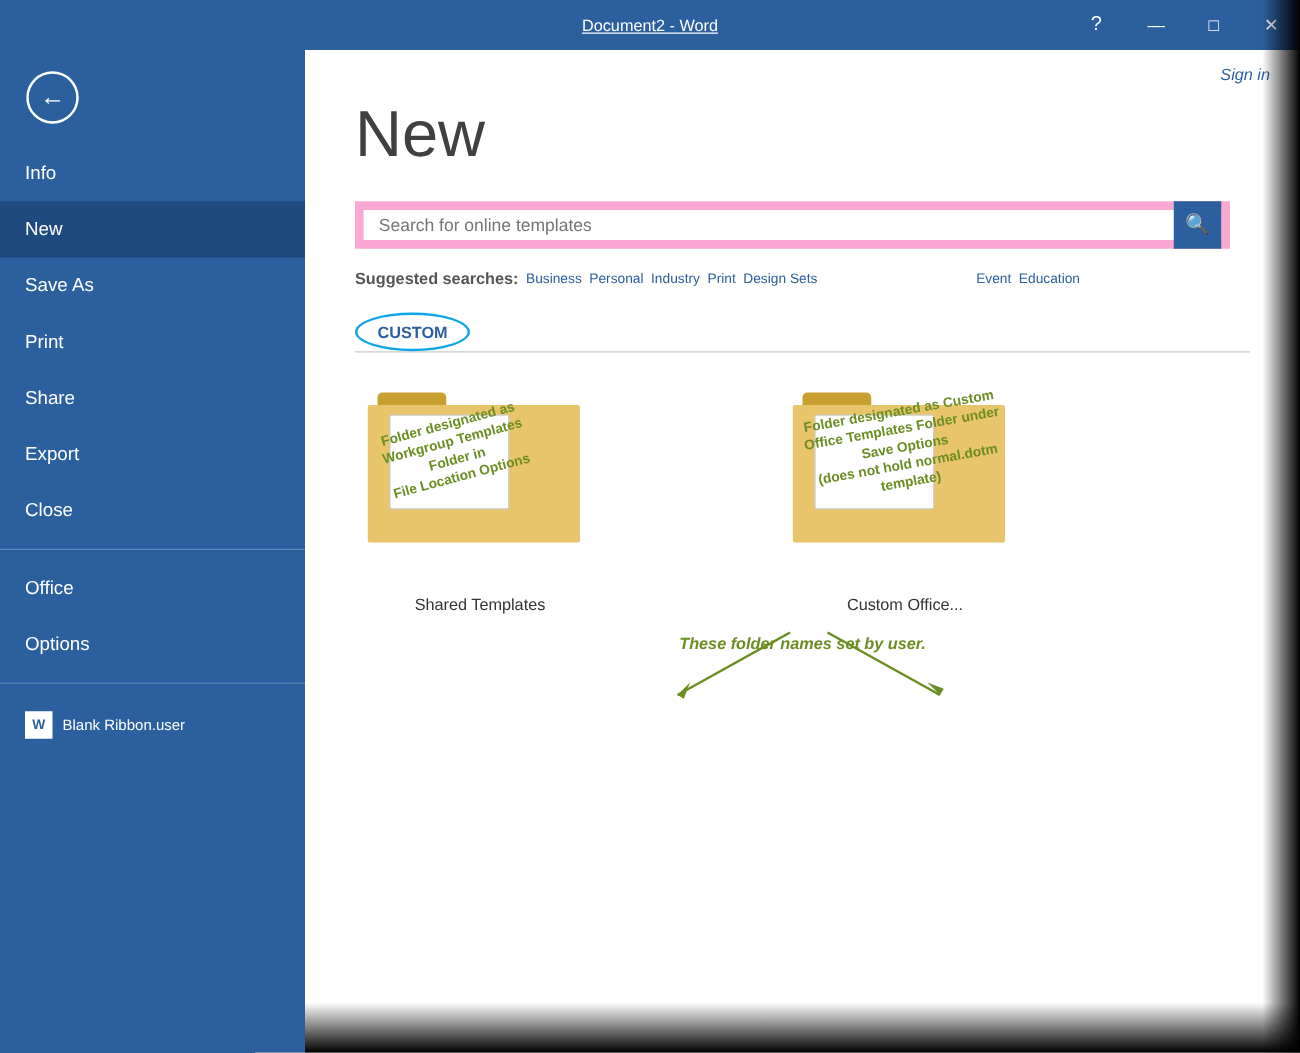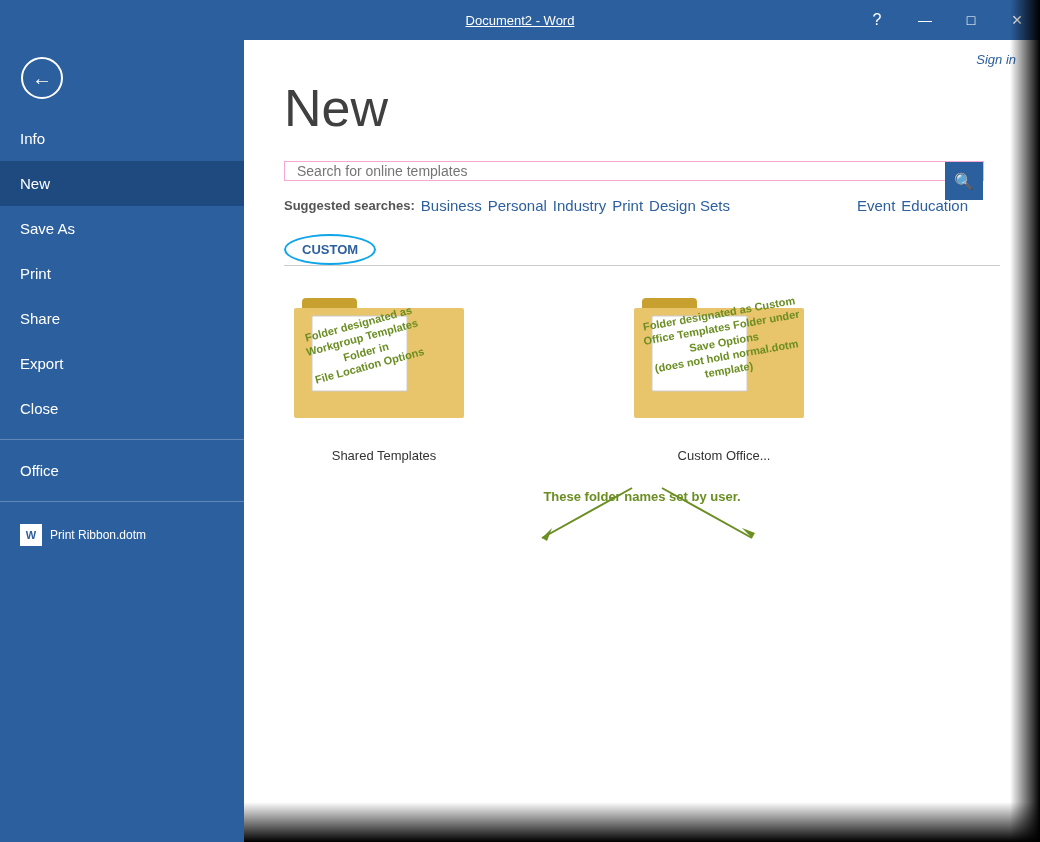--- a/index.html
+++ b/index.html
@@ -145,24 +145,24 @@
     .page-title {
       font-size: 52px;
       font-weight: 300;
       color: #404040;
       margin-bottom: 24px;
       line-height: 1.1;
     }
     .search-bar {
       width: 100%;
       max-width: 700px;
-      height: 20px;
-      border: 1px solid #f9a8d4;
-      display: flex;
-      align-items: flex-start;
+      height: 38px;
+      border: 7px solid #f9a8d4;
+      display: flex;
+      align-items: center;
       margin-bottom: 16px;
     }
     .search-input {
       flex: 1;
       border: none;
       outline: none;
       font-size: 14px;
       padding: 0 12px;
       color: #888;
       height: 100%;
@@ -186,21 +186,21 @@
       margin-bottom: 20px;
       font-size: 13px;
     }
     .suggested-label {
       color: #555;
       font-weight: 600;
     }
     .suggested-link {
       color: #2c5f9e;
       cursor: pointer;
-      font-size: 15px;
+      font-size: 11px;
     }
 
     
     .tab-row {
       display: flex;
       gap: 0;
       margin-bottom: 30px;
       border-bottom: 1px solid #ccc;
     }
     .tab {
@@ -266,21 +266,21 @@
       text-align: center;
       width: 170px;
       top: 10px;
       left: 5px;
     }
 
     .folder-name {
       font-size: 13px;
       color: #333;
       text-align: center;
-      margin-top: 12px;
+      margin-top: 24px;
     }
 
     
     .torn-right {
       position: absolute;
       right: 0;
       top: 0;
       width: 30px;
       height: 100%;
       background: linear-gradient(to right, transparent, #000);
@@ -338,28 +338,31 @@
     </div>
     <div class="nav-item">
       <span>Close</span>
     </div>
 
     <hr class="nav-divider">
 
     <div class="nav-item">
       <span>Office</span>
     </div>
+    <div class="nav-item">
+      <span>Options</span>
+    </div>
 
     <hr class="nav-divider">
 
     <div class="nav-item-pinned">
       <div class="word-icon">
         <span>W</span>
       </div>
-      <span style="font-size:12px;">Print Ribbon.dotm</span>
+      <span style="font-size:12px;">Blank Ribbon.user</span>
     </div>
   </div>
 
   <div class="main-content">
 
     <div class="sign-in" style="position:absolute;top:8px;right:16px;font-style:italic;">Sign in</div>
 
     <h1 class="page-title">New</h1>
 
     <div class="search-bar">
@@ -422,21 +425,21 @@
             Save Options<br>
             (does not hold normal.dotm<br>
             template)
           </div>
         </div>
         <div class="folder-name">Custom Office...</div>
       </div>
 
     </div>
 
-    <div style="position:relative; margin-top: 20px; display:flex; align-items:flex-end; justify-content:center;">
+    <div style="position:relative; margin-top: 10px; display:flex; align-items:flex-end; justify-content:center;font-style:italic;">
       <svg width="400" height="70" viewBox="0 0 400 70" xmlns="http://www.w3.org/2000/svg">
 
         <line x1="190" y1="5" x2="100" y2="55" stroke="#6b8e23" stroke-width="2"></line>
         <polygon points="100,55 110,45 105,58" fill="#6b8e23"></polygon>
 
         <line x1="220" y1="5" x2="310" y2="55" stroke="#6b8e23" stroke-width="2"></line>
         <polygon points="310,55 300,45 313,50" fill="#6b8e23"></polygon>
 
         <text x="200" y="18" text-anchor="middle" fill="#6b8e23" font-size="13" font-weight="600" font-family="Segoe UI, Arial">These folder names set by user.</text>
       </svg>

